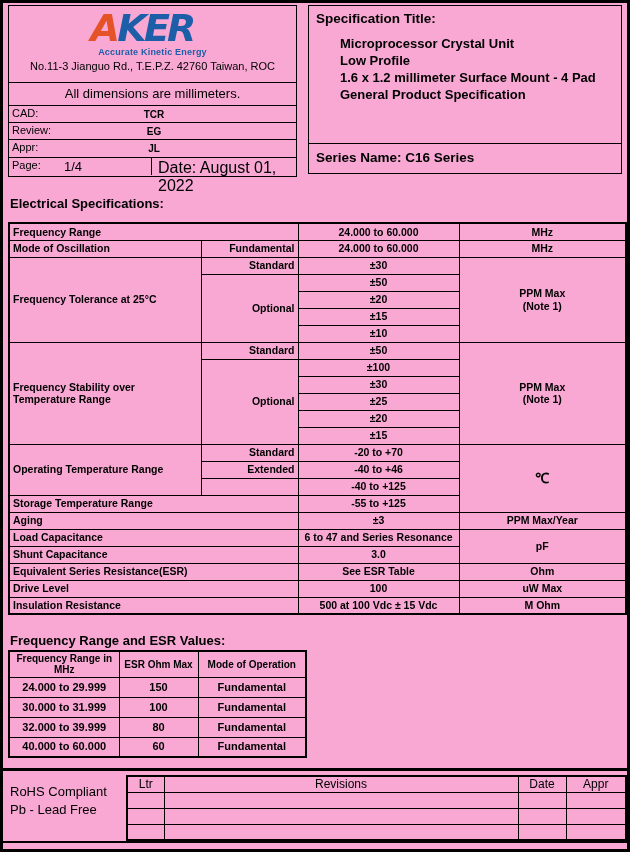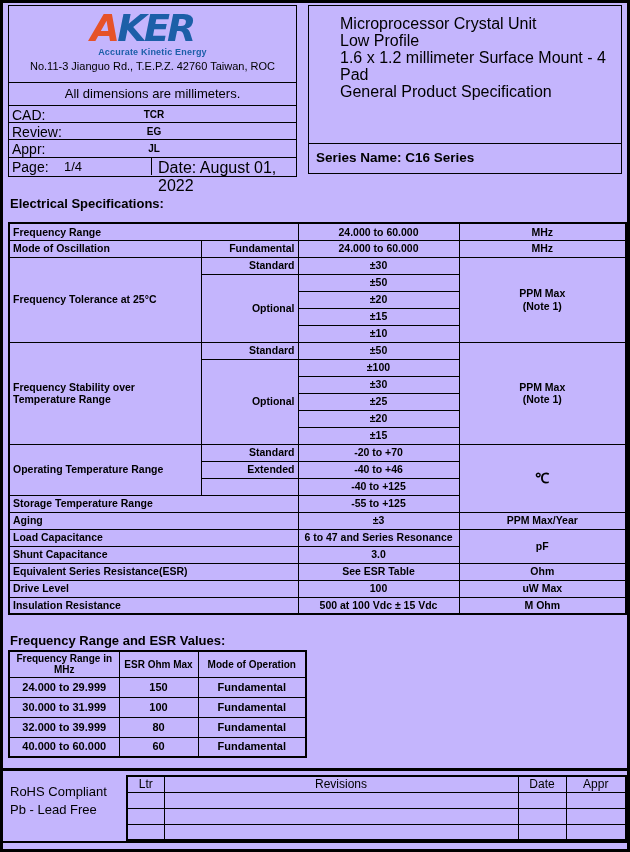--- a/index.html
+++ b/index.html
@@ -1,46 +1,46 @@
 <!DOCTYPE html>
 <html><head>
 <meta charset="utf-8">
 <style>
   html,body { margin:0; padding:0; background:#888; }
   .page {
     position:relative; width:630px; height:852px; margin:0 auto;
-    background:#c4b5fd; border:3px solid #000; box-sizing:border-box;
+    background:#f9a8d4; border:3px solid #000; box-sizing:border-box;
     font-family:"Liberation Sans", sans-serif; color:#000; overflow:hidden;
   }
   
   .panel-left {
     position:absolute; left:5px; top:2px; width:289px; height:172px;
     border:1.5px solid #000; box-sizing:border-box;
   }
   .logo-area { height:76px; display:flex; flex-direction:column; align-items:center; }
   .logo-svg { width:132px; height:40px; margin-top:3px; }
   .logo-tagline { font-size:9px; font-weight:bold; color:#1C5FA8; margin-top:-2px; letter-spacing:0.2px; }
   .address { font-size:11px; margin-top:3px; }
   .dims-row { height:23px; border-top:1.5px solid #000; text-align:center; font-size:13px; line-height:22px; box-sizing:border-box; }
   .field-row { position:relative; height:17px; border-top:1.5px solid #000; box-sizing:border-box; }
   .field-row.tall { height:18px; }
-  .field-label { position:absolute; left:3px; top:1px; font-size:14px; }
+  .field-label { position:absolute; left:3px; top:1px; font-size:11px; }
   .field-value { position:absolute; left:80px; width:130px; top:3px; text-align:center; font-size:10px; font-weight:bold; }
   .page-row { position:relative; height:18px; border-top:1.5px solid #000; box-sizing:border-box; }
   .page-value { position:absolute; left:55px; width:90px; top:1px; text-align:left; font-size:13px; }
   .page-divider { position:absolute; left:142px; top:0; bottom:0; border-left:1.5px solid #000; }
   .date-text { position:absolute; left:149px; top:1px; font-size:16px; }
   
   .panel-right {
     position:absolute; left:305px; top:2px; width:314px; height:169px;
     border:1.5px solid #000; box-sizing:border-box;
   }
   .spec-title-label { padding:5px 0 0 7px; font-size:13.5px; font-weight:bold; }
   .spec-title-lines { margin:9px 0 0 31px; }
-  .spec-title-line { font-size:16px; font-weight:normal; line-height:17px; }
+  .spec-title-line { font-size:13px; font-weight:bold; line-height:17px; }
   .series-row {
     position:absolute; left:0; right:0; bottom:0; height:30px;
     border-top:1.5px solid #000; box-sizing:border-box;
     font-size:13.5px; font-weight:bold; padding:6px 0 0 7px;
   }
   
   .elec-heading { position:absolute; left:7px; top:193px; font-size:13px; font-weight:bold; }
   .esr-heading  { position:absolute; left:7px; top:630px; font-size:13px; font-weight:bold; }
   
   table { border-collapse:collapse; table-layout:fixed; }
@@ -95,20 +95,21 @@
     </div>
     <div class="page-row">
       <span class="field-label">Page:</span>
       <span class="page-value">1/4</span>
       <span class="page-divider"></span>
       <span class="date-text">Date: August 01, 2022</span>
     </div>
   </div>
 
   <div class="panel-right">
+    <div class="spec-title-label">Specification Title:</div>
     <div class="spec-title-lines">
       <div class="spec-title-line">Microprocessor Crystal Unit</div>
       <div class="spec-title-line">Low Profile</div>
       <div class="spec-title-line">1.6 x 1.2 millimeter Surface Mount - 4 Pad</div>
       <div class="spec-title-line">General Product Specification</div>
     </div>
     <div class="series-row">Series Name: C16 Series</div>
   </div>
 
   <div class="elec-heading">Electrical Specifications:</div>

